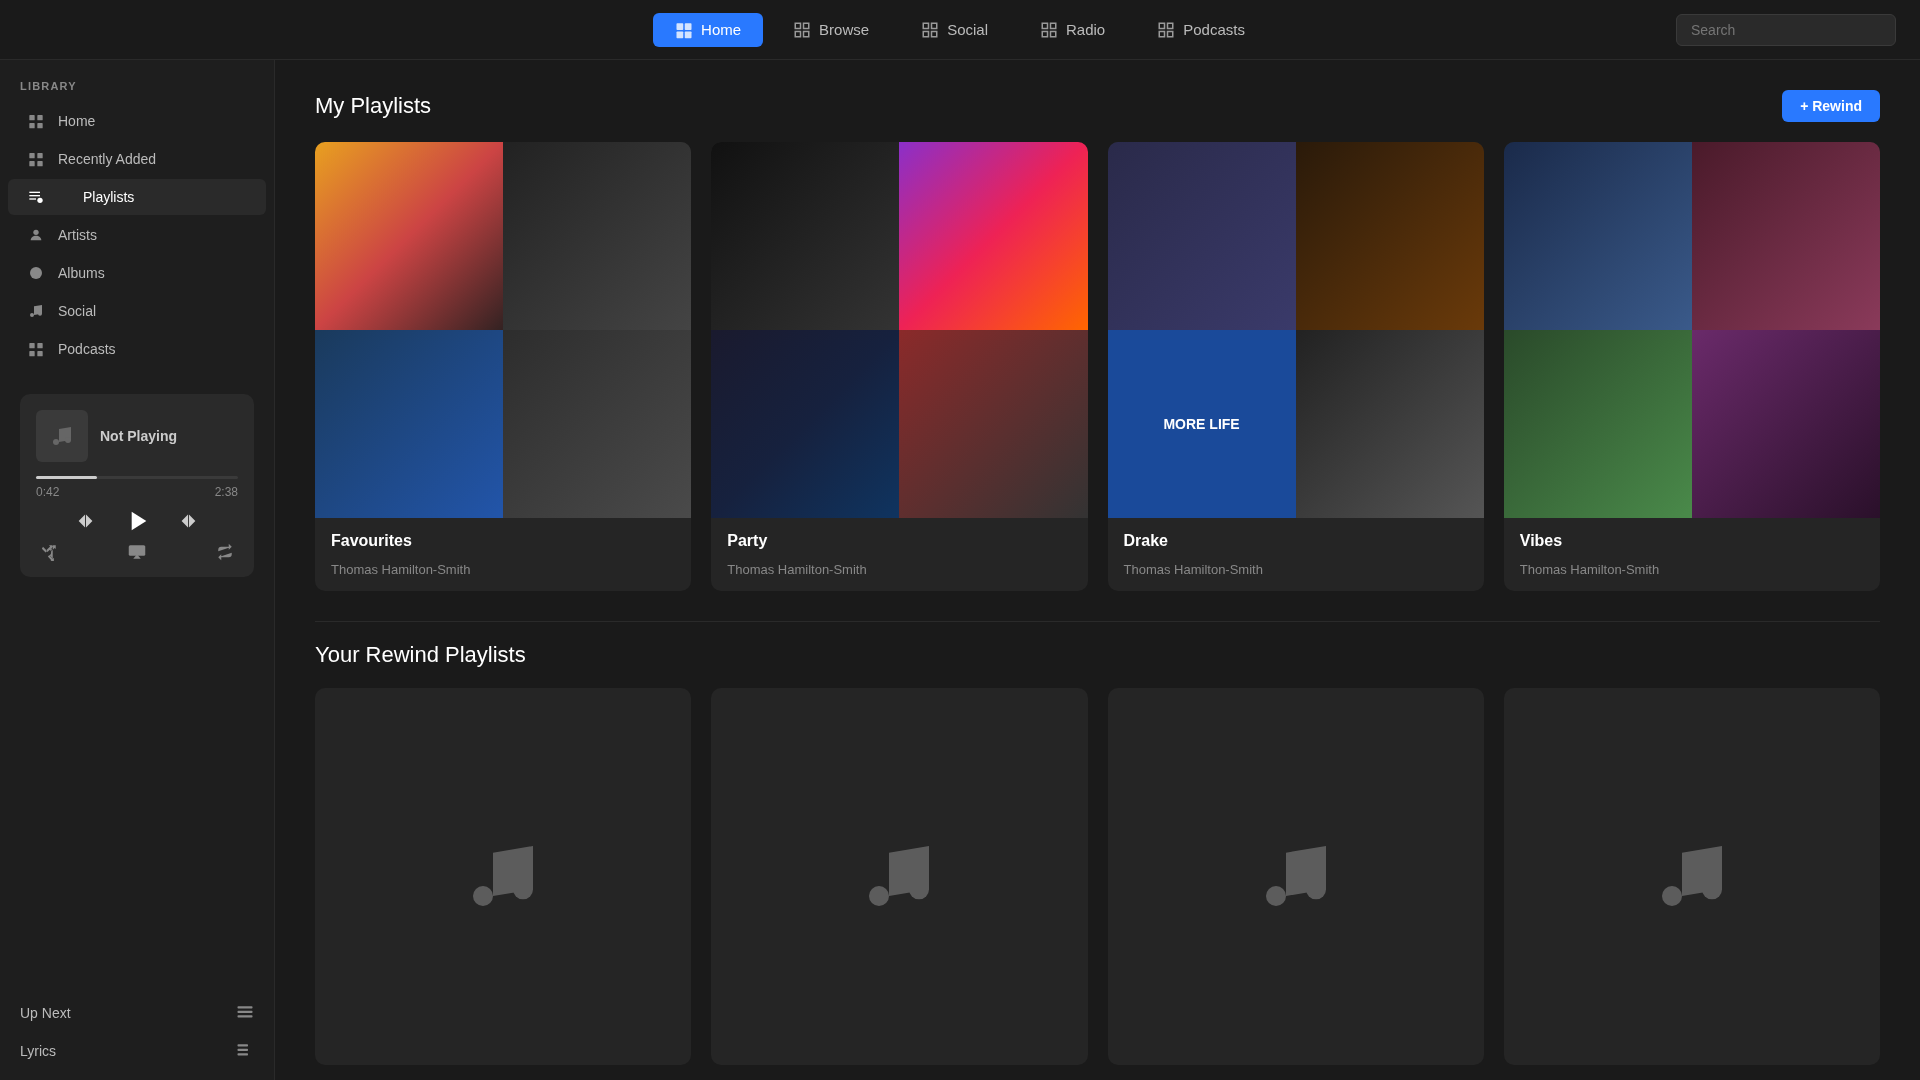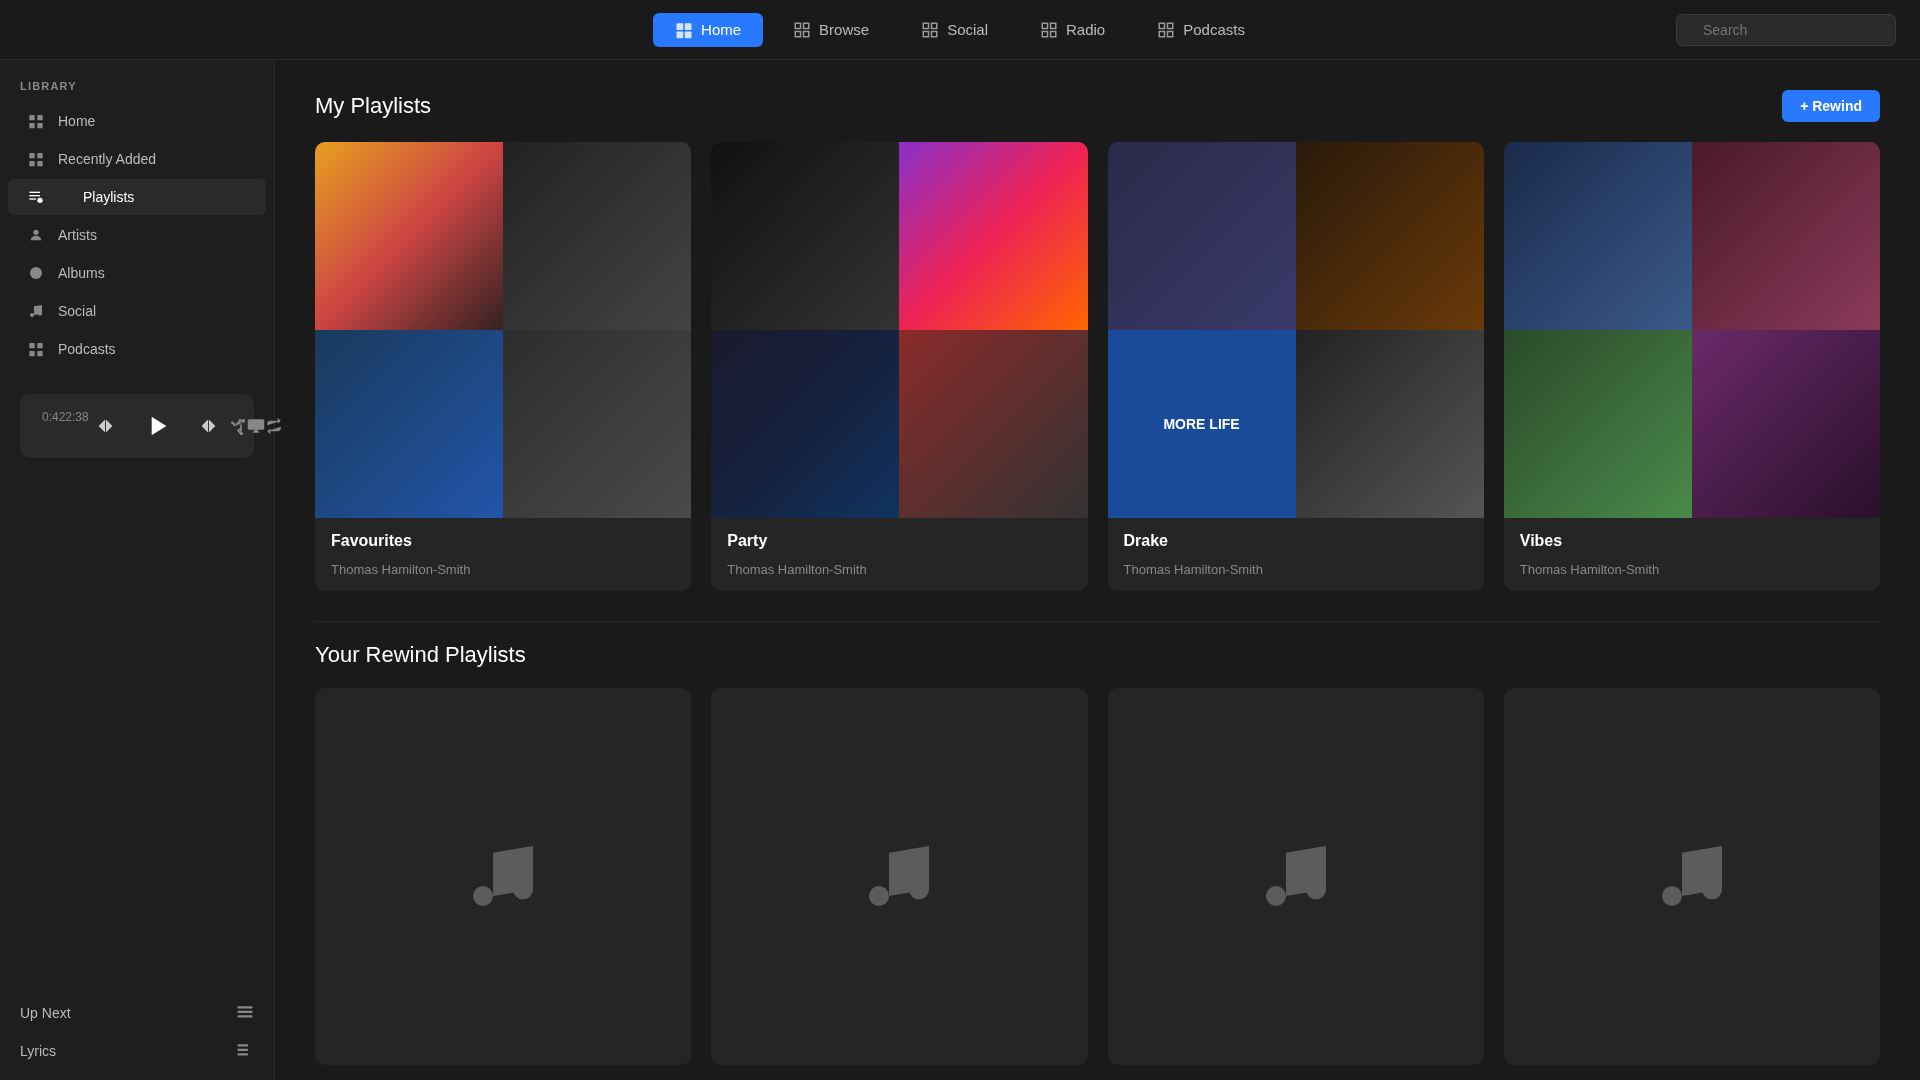--- a/index.html
+++ b/index.html
@@ -48,21 +48,21 @@
       opacity: 0.8;
     }
     .search-box {
       position: absolute;
       right: 24px;
       top: 50%;
       transform: translateY(-50%);
       background: #2a2a2a;
       border: 1px solid #3a3a3a;
       border-radius: 6px;
-      padding: 7px 26px;
+      padding: 7px 14px;
       color: #999;
       font-size: 14px;
       width: 220px;
     }
 
     
     .main-layout {
       display: flex;
       flex: 1;
       overflow: hidden;
@@ -130,21 +130,21 @@
       align-items: center;
       justify-content: center;
     }
     .player-text .title {
       font-size: 14px;
       font-weight: 600;
       color: #ccc;
     }
     .player-controls {
       display: flex;
-      flex-direction: row;
+      flex-direction: column;
       gap: 6px;
     }
     .time-row {
       display: flex;
       justify-content: space-between;
       font-size: 12px;
       color: #888;
     }
     .control-buttons {
       display: flex;
@@ -432,20 +432,32 @@
         <rect x="2" y="3" width="8" height="8" rx="1"></rect>
           <rect x="14" y="3" width="8" height="8" rx="1"></rect>
           <rect x="2" y="15" width="8" height="8" rx="1"></rect>
           <rect x="14" y="15" width="8" height="8" rx="1"></rect>
       </svg>
       <span>Podcasts</span>
     </div>
 
     <div class="player-section">
       <div class="player-card">
+        <div class="player-info">
+          <div class="player-thumb">
+            <svg width="24" height="24" viewBox="0 0 24 24" fill="#666">
+              <path d="M9 18V5l12-2v13"></path>
+                <circle cx="6" cy="18" r="3"></circle>
+                <circle cx="18" cy="16" r="3"></circle>
+            </svg>
+          </div>
+          <div class="player-text">
+            <div class="title">Not Playing</div>
+          </div>
+        </div>
         <div class="player-controls">
           <div class="progress-bar">
             <div class="progress-fill"></div>
           </div>
           <div class="time-row">
             <span>0:42</span>
             <span>2:38</span>
           </div>
           <div class="control-buttons">
             <button class="ctrl-btn">

